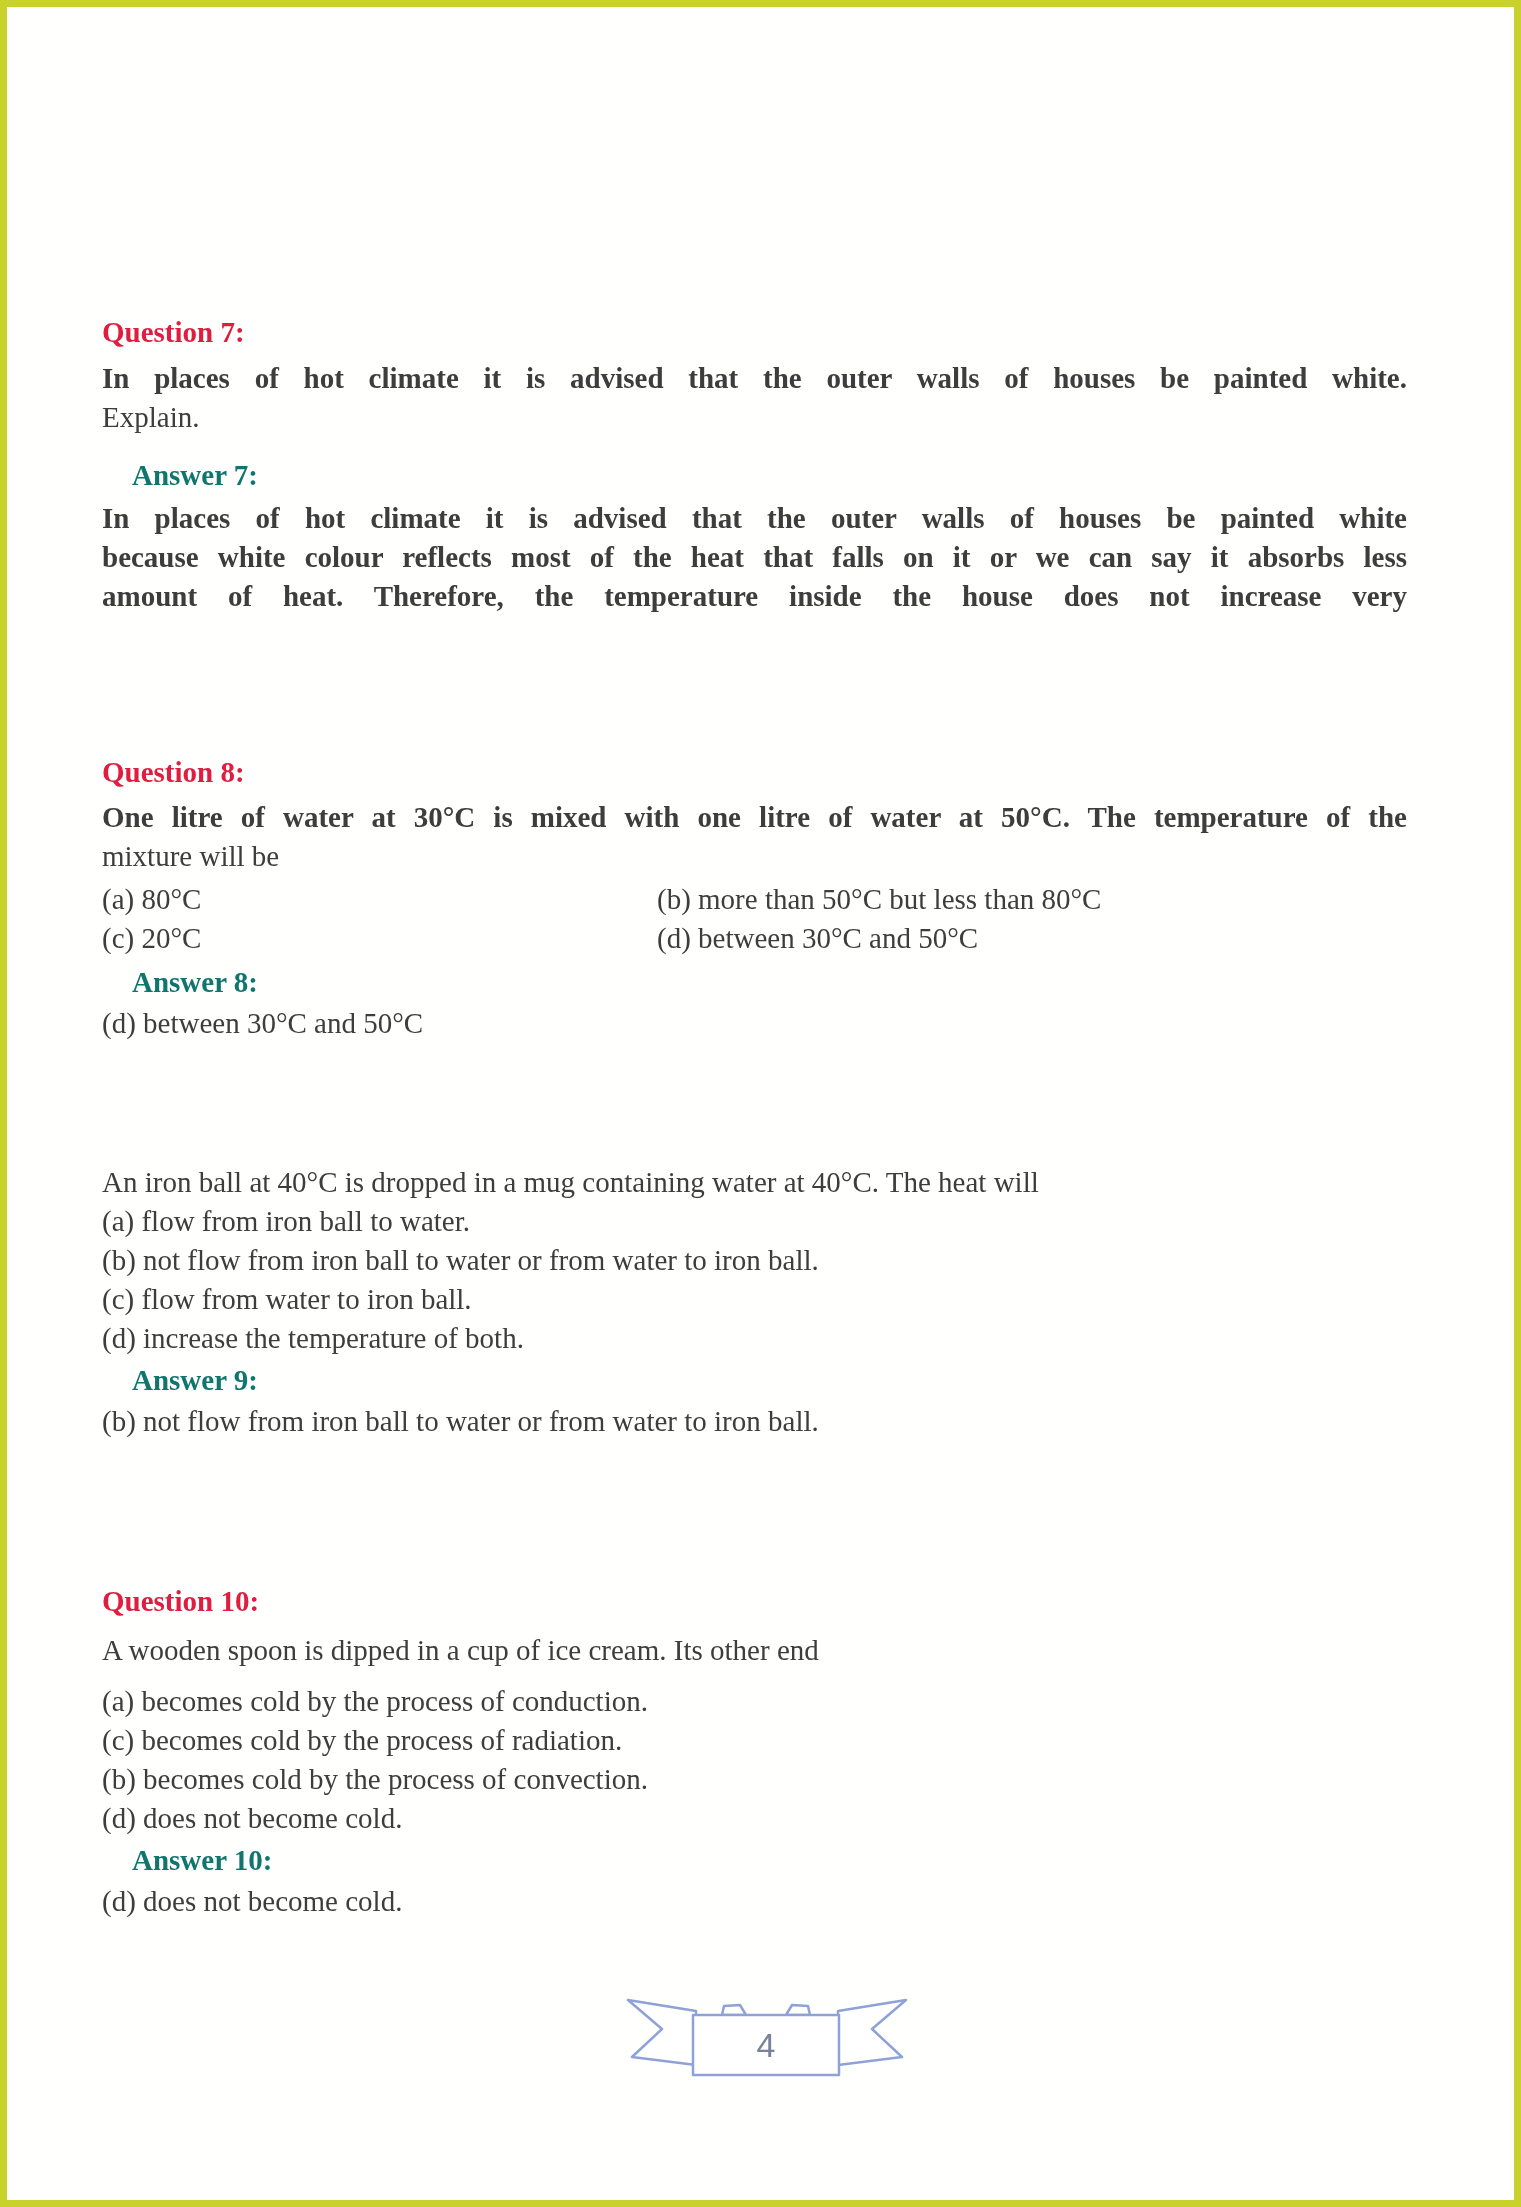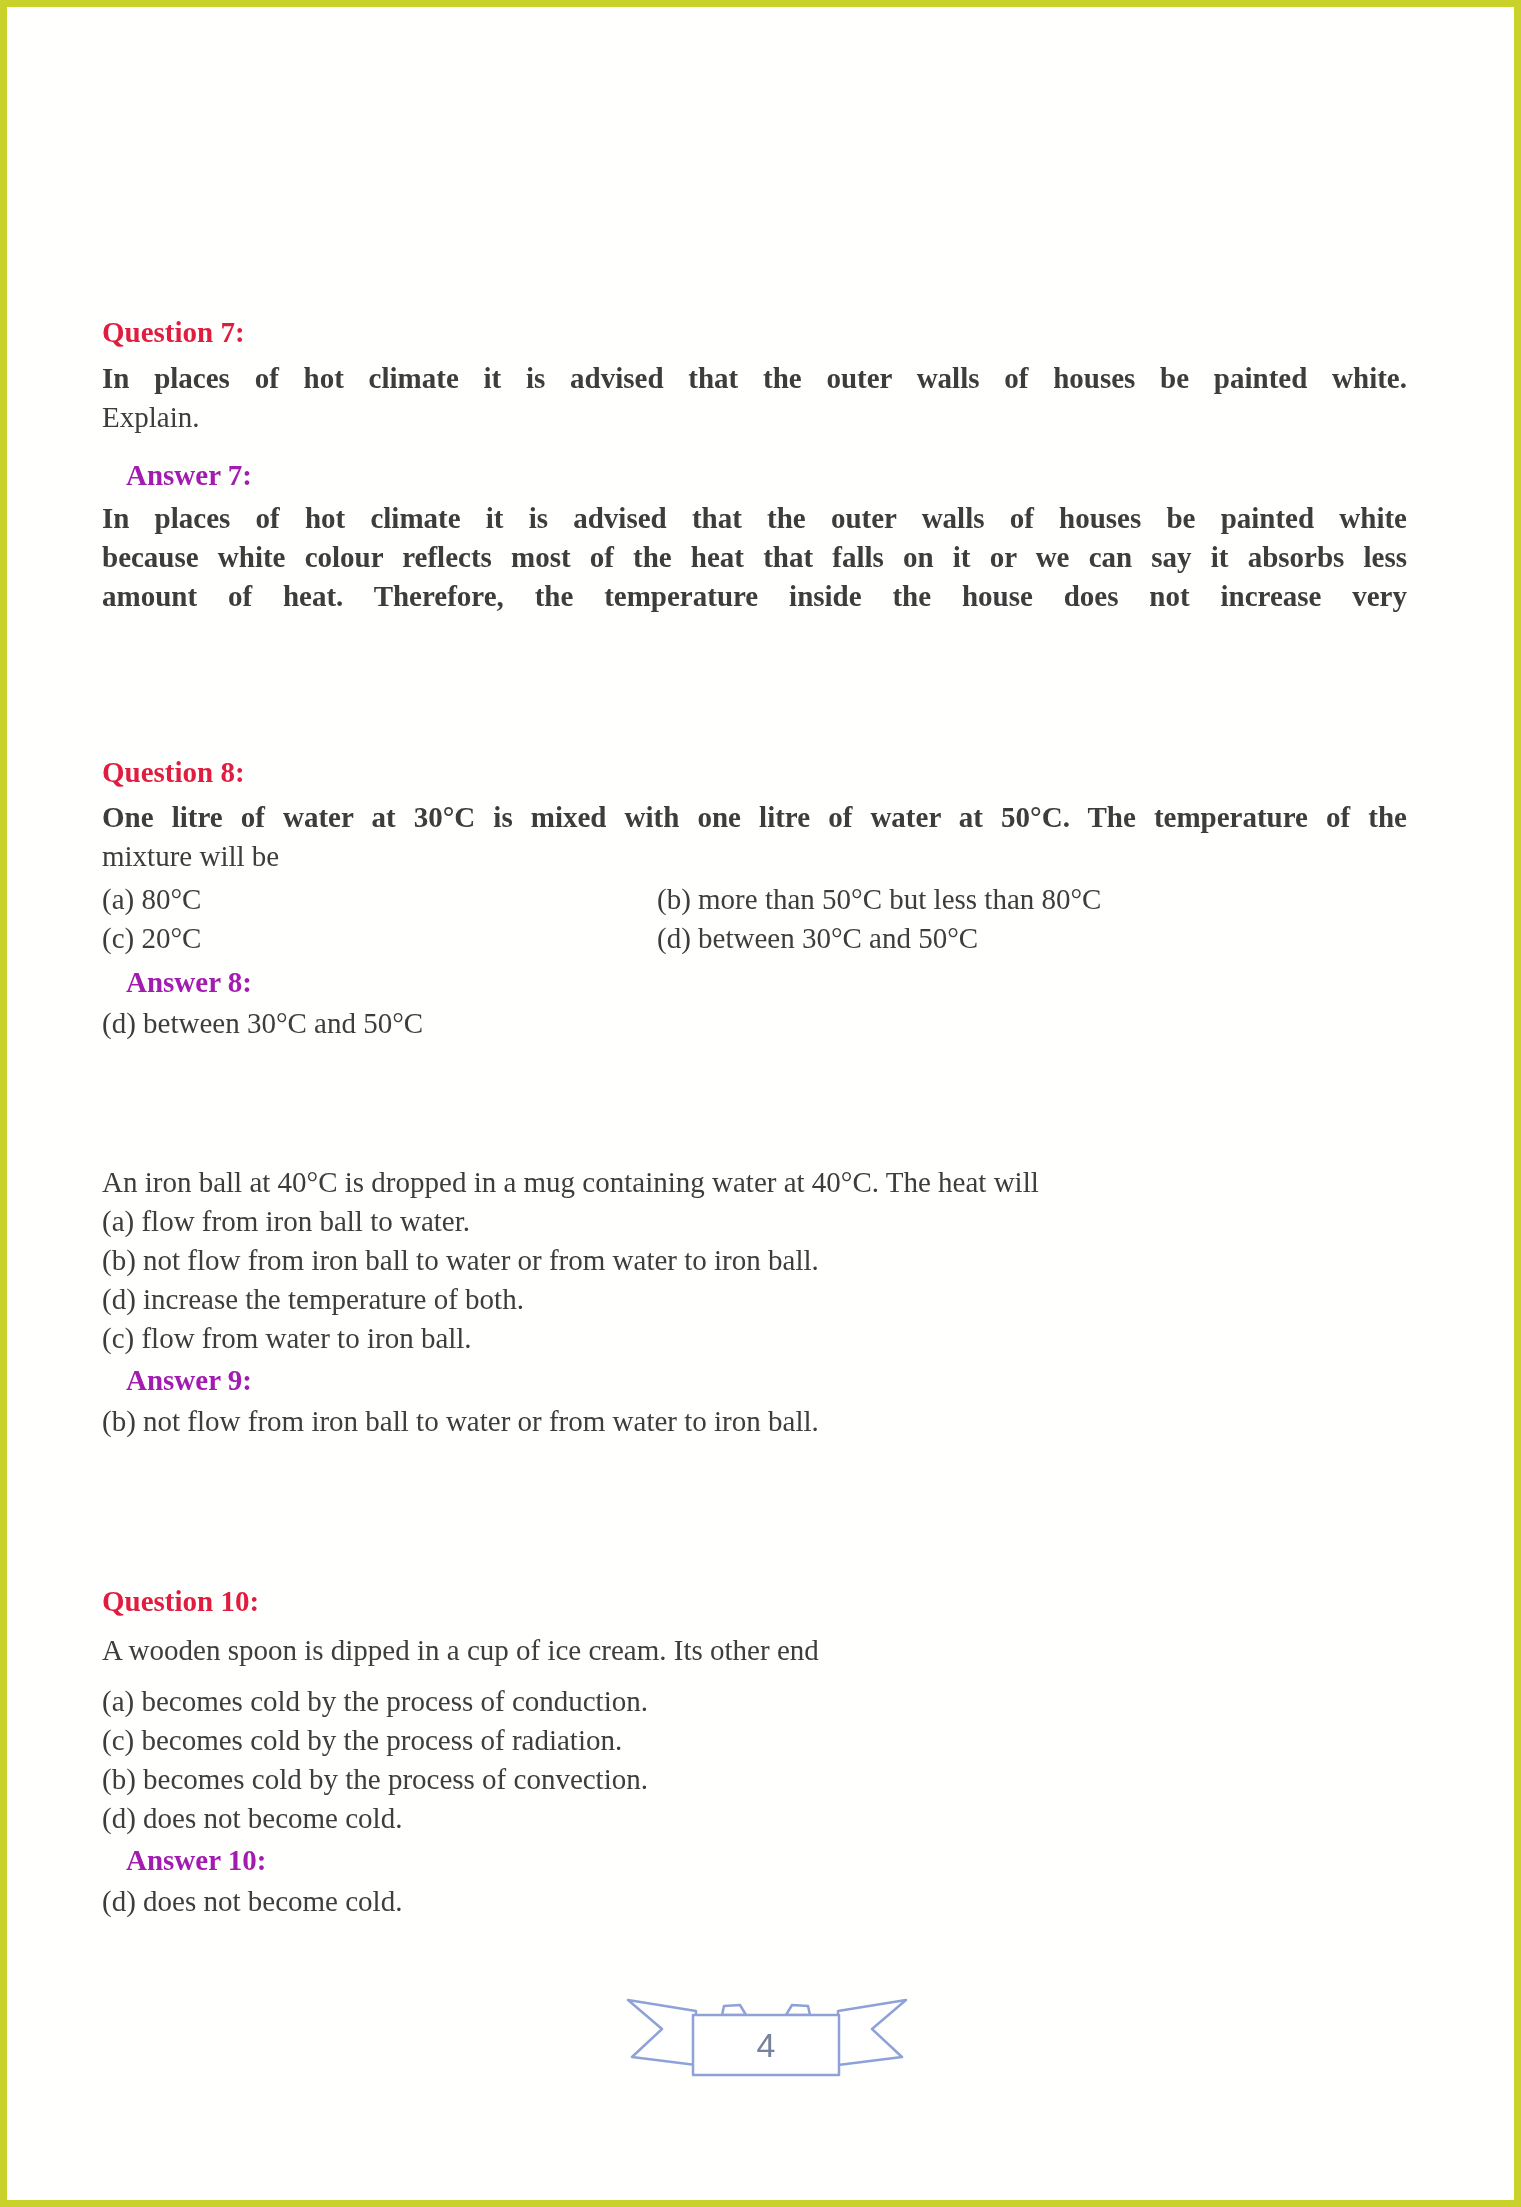--- a/index.html
+++ b/index.html
@@ -26,21 +26,21 @@
   #sec-q9  { top: 1148px; }
   #sec-q10 { top: 1572px; }
 
   .q-head, .a-head {
     font-size: 29px;
     font-weight: bold;
     line-height: 44px;
     margin: 0;
   }
   .q-head { color: #e01d3f; }
-  .a-head { color: #a21caf; margin-left: 24px; }
+  .a-head { color: #0f766e; margin-left: 30px; }
 
   .body-line, .para .line, .opt {
     font-size: 29px;
     line-height: 39px;
     color: #3d3d3d;
   }
 
   .para { margin: 0; }
   .mt5  { margin-top: 5px; }
   .mt4  { margin-top: 4px; }
@@ -103,22 +103,22 @@
     </div>
     <h2 class="a-head mt2">Answer 8:</h2>
     <div class="body-line">(d) between 30°C and 50°C</div>
   </section>
 
   <section class="section" id="sec-q9">
     <div class="body-line mt8">An iron ball at 40°C is dropped in a mug containing water at 40°C. The heat will</div>
     <div>
       <div class="opt">(a) flow from iron ball to water.</div>
       <div class="opt">(b) not flow from iron ball to water or from water to iron ball.</div>
+      <div class="opt">(c) flow from water to iron ball.</div>
       <div class="opt">(d) increase the temperature of both.</div>
-      <div class="opt">(c) flow from water to iron ball.</div>
     </div>
     <h2 class="a-head">Answer 9:</h2>
     <div class="body-line">(b) not flow from iron ball to water or from water to iron ball.</div>
   </section>
 
   <section class="section" id="sec-q10">
     <h2 class="q-head">Question 10:</h2>
     <div class="body-line mt8">A wooden spoon is dipped in a cup of ice cream. Its other end</div>
     <div class="mt6">
       <div class="opt">(a) becomes cold by the process of conduction.</div>

